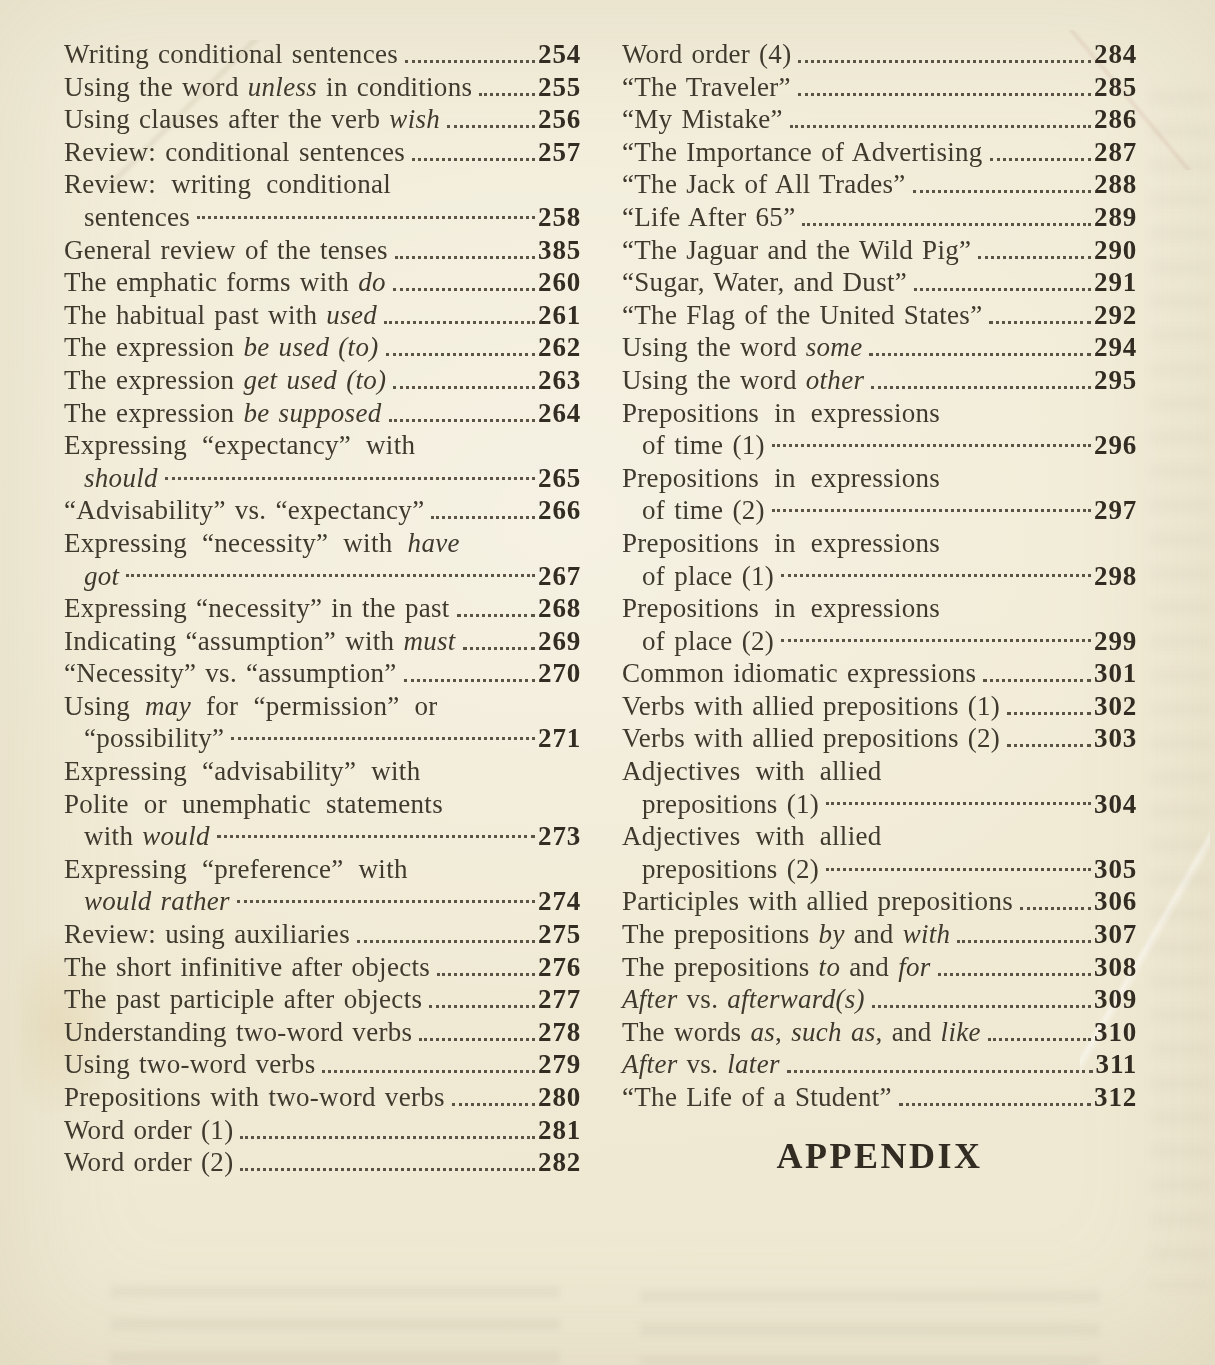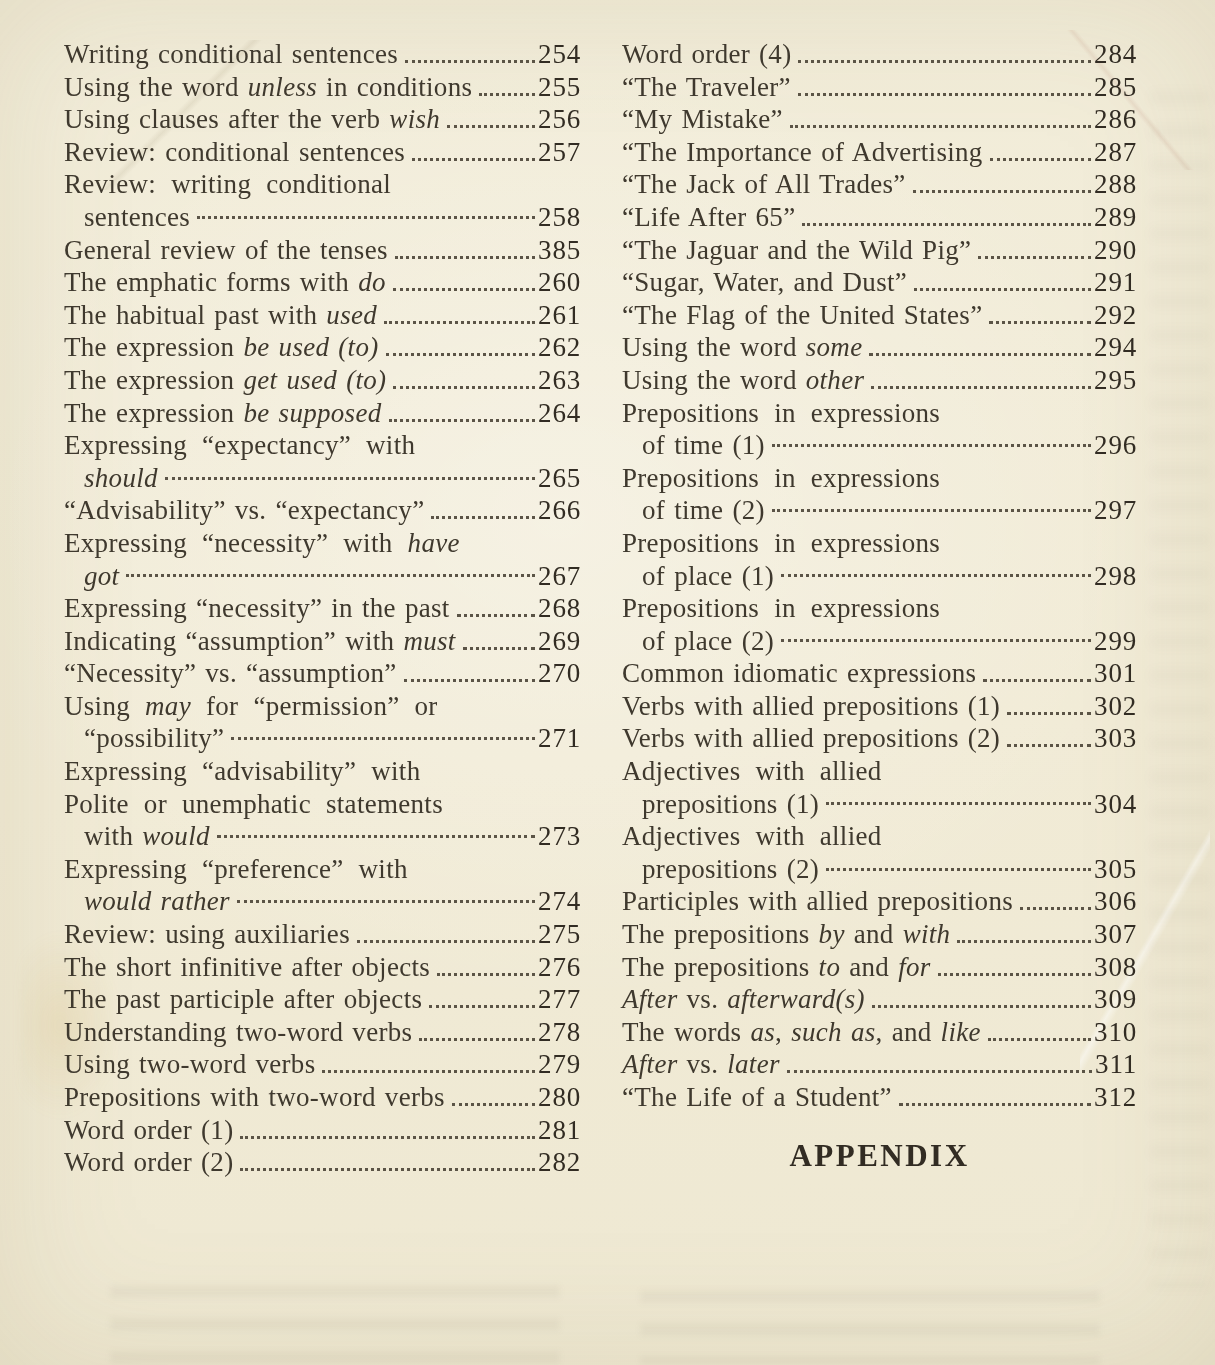--- a/index.html
+++ b/index.html
@@ -28,28 +28,28 @@
   .toc-line.indent{padding-left:20px;align-items:center;}
   .txt{white-space:nowrap;}
   .it{font-style:italic;}
   .leader{
     flex:1 1 auto;min-width:14px;
     border-bottom:3px dotted var(--dot,#4b4437);
     margin:0 3px 0 7px;
     opacity:0.9;
   }
   .pg{
-    font-weight:normal;
+    font-weight:bold;
     color:var(--numink,#322c23);
     letter-spacing:0.8px;
   }
   .appendix{
     margin:26px 0 0 0;
     text-align:center;
-    font-size:31px;
+    font-size:36px;
     font-weight:bold;
     letter-spacing:2.5px;
     color:var(--numink,#322c23);
   }
   
   .artifact{position:absolute;pointer-events:none;}
   .stain-left{
     left:20px;top:930px;width:100px;height:190px;
     background:radial-gradient(ellipse at 40% 50%, rgba(196,156,66,0.14), rgba(196,156,66,0) 70%);
     filter:blur(4px);

